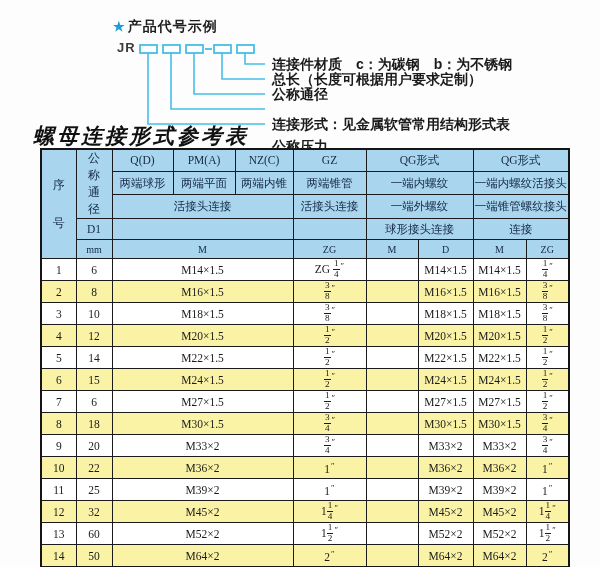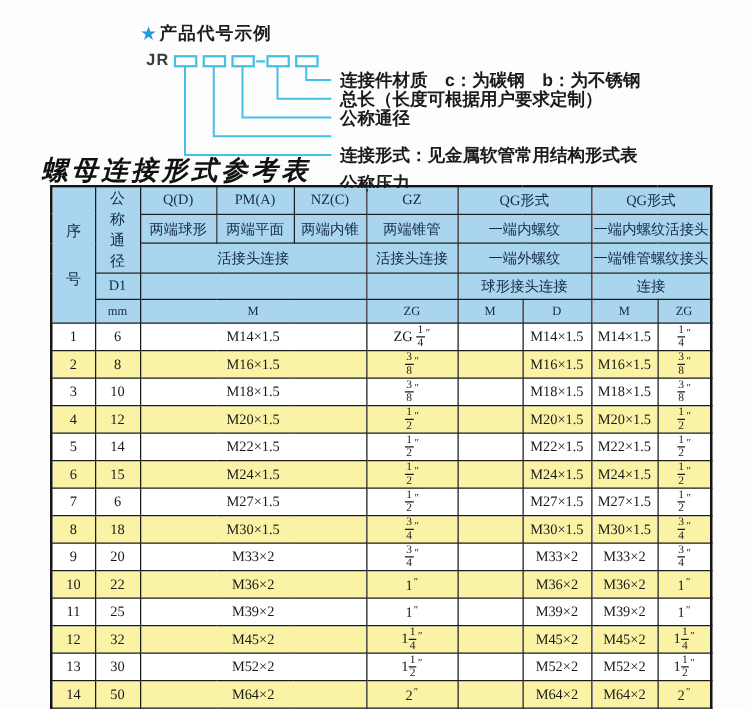--- a/index.html
+++ b/index.html
@@ -261,21 +261,21 @@
         <td>32</td>
         <td colspan="3">M45×2</td>
         <td>1<span class="frac"><span class="n">1</span><span class="d">4</span></span><span class="inch">″</span></td>
         <td></td>
         <td>M45×2</td>
         <td>M45×2</td>
         <td>1<span class="frac"><span class="n">1</span><span class="d">4</span></span><span class="inch">″</span></td>
       </tr>
       <tr>
         <td>13</td>
-        <td>30</td>
+        <td>60</td>
         <td colspan="3">M52×2</td>
         <td>1<span class="frac"><span class="n">1</span><span class="d">2</span></span><span class="inch">″</span></td>
         <td></td>
         <td>M52×2</td>
         <td>M52×2</td>
         <td>1<span class="frac"><span class="n">1</span><span class="d">2</span></span><span class="inch">″</span></td>
       </tr>
       <tr class="alt">
         <td>14</td>
         <td>50</td>

